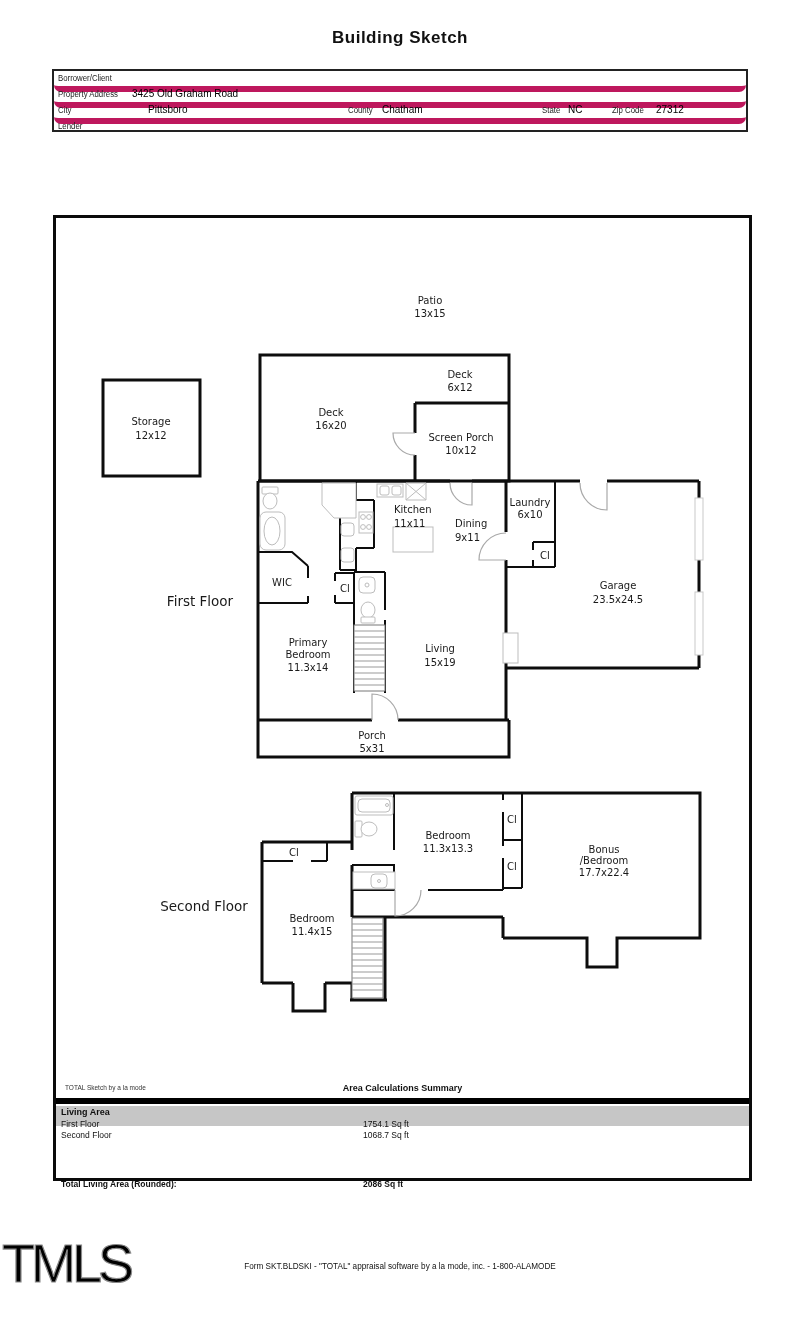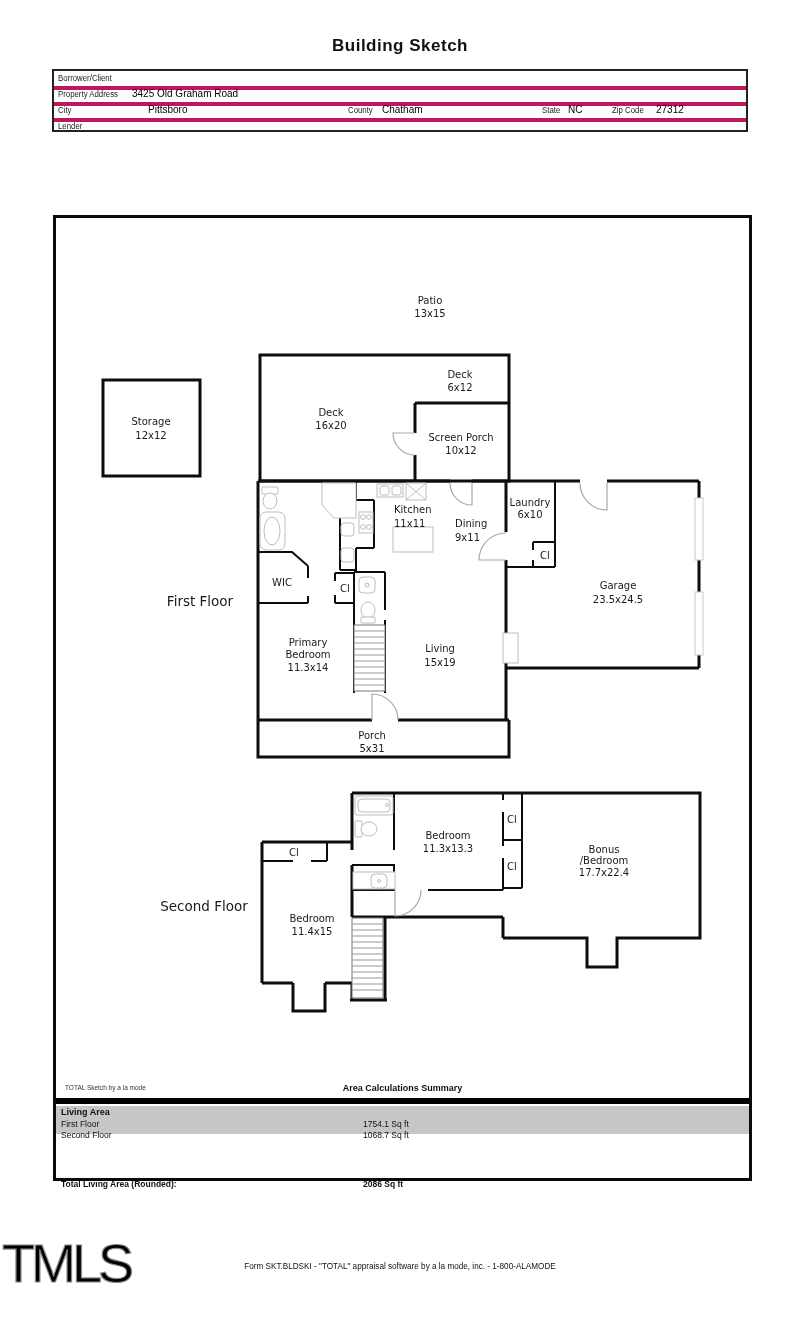--- a/index.html
+++ b/index.html
@@ -1,38 +1,38 @@
 <!DOCTYPE html>
 <html><head>
 <meta charset="utf-8">
 <style>
   html,body{margin:0;padding:0;background:#fff;}
   .page{position:relative;width:800px;height:1317px;background:#fff;overflow:hidden;
         font-family:"Liberation Sans", sans-serif;color:#111;}
-  .title{position:absolute;top:36px;left:0;width:800px;text-align:center;
+  .title{position:absolute;top:28px;left:0;width:800px;text-align:center;
          font-size:17px;font-weight:bold;letter-spacing:.5px;}
   
   .form-box{position:absolute;left:52px;top:69px;width:696px;height:63px;
             border:2px solid #222;box-sizing:border-box;}
   .form-row{position:absolute;left:0;width:100%;height:15px;}
-  .form-row.b{border-bottom:4px solid #be185d;}
+  .form-row.b{border-bottom:6px solid #be185d;border-radius:7px;}
   .flabel{position:absolute;top:2px;font-size:8.5px;color:#222;transform:scaleX(.92);transform-origin:left;white-space:nowrap;}
   .fvalue{position:absolute;top:1px;font-size:10px;color:#000;white-space:nowrap;}
   
   .sketch-box{position:absolute;left:53px;top:215px;width:699px;height:966px;
               border:3px solid #0a0a0a;box-sizing:border-box;}
   .plan-svg{position:absolute;left:0;top:0;}
   svg text{font-family:"DejaVu Sans","Liberation Sans",sans-serif;fill:#1a1a1a;font-size:10px;}
   svg text.flr{font-size:13.5px;}
   
   .sum-credit{position:absolute;left:9px;top:866px;font-size:6.5px;color:#333;}
   .sum-title{position:absolute;left:0;top:865px;width:100%;text-align:center;
              font-size:9px;font-weight:bold;}
   .sum-bar{position:absolute;left:0;top:880px;width:100%;height:6px;background:#000;}
-  .sum-gray{position:absolute;left:0;top:888px;width:100%;height:28px;background:#c6c6c6;
+  .sum-gray{position:absolute;left:0;top:888px;width:100%;height:20px;background:#c6c6c6;
             font-size:9px;font-weight:bold;line-height:12px;padding-left:5px;box-sizing:border-box;}
   .sum-row{position:absolute;left:0;width:100%;height:11px;font-size:8.5px;line-height:11px;}
   .sum-row .lbl{position:absolute;left:5px;}
   .sum-row .val{position:absolute;left:307px;}
   .sum-row.total{font-weight:bold;}
   
   .tmls{position:absolute;left:2px;top:1236px;font-size:54px;line-height:1;
         font-family:"Liberation Sans",sans-serif;font-weight:400;letter-spacing:-4px;
         color:#000000;-webkit-text-stroke:1.2px #8a8a8a;}
   .footer-line{position:absolute;left:0;top:1261px;width:800px;text-align:center;

